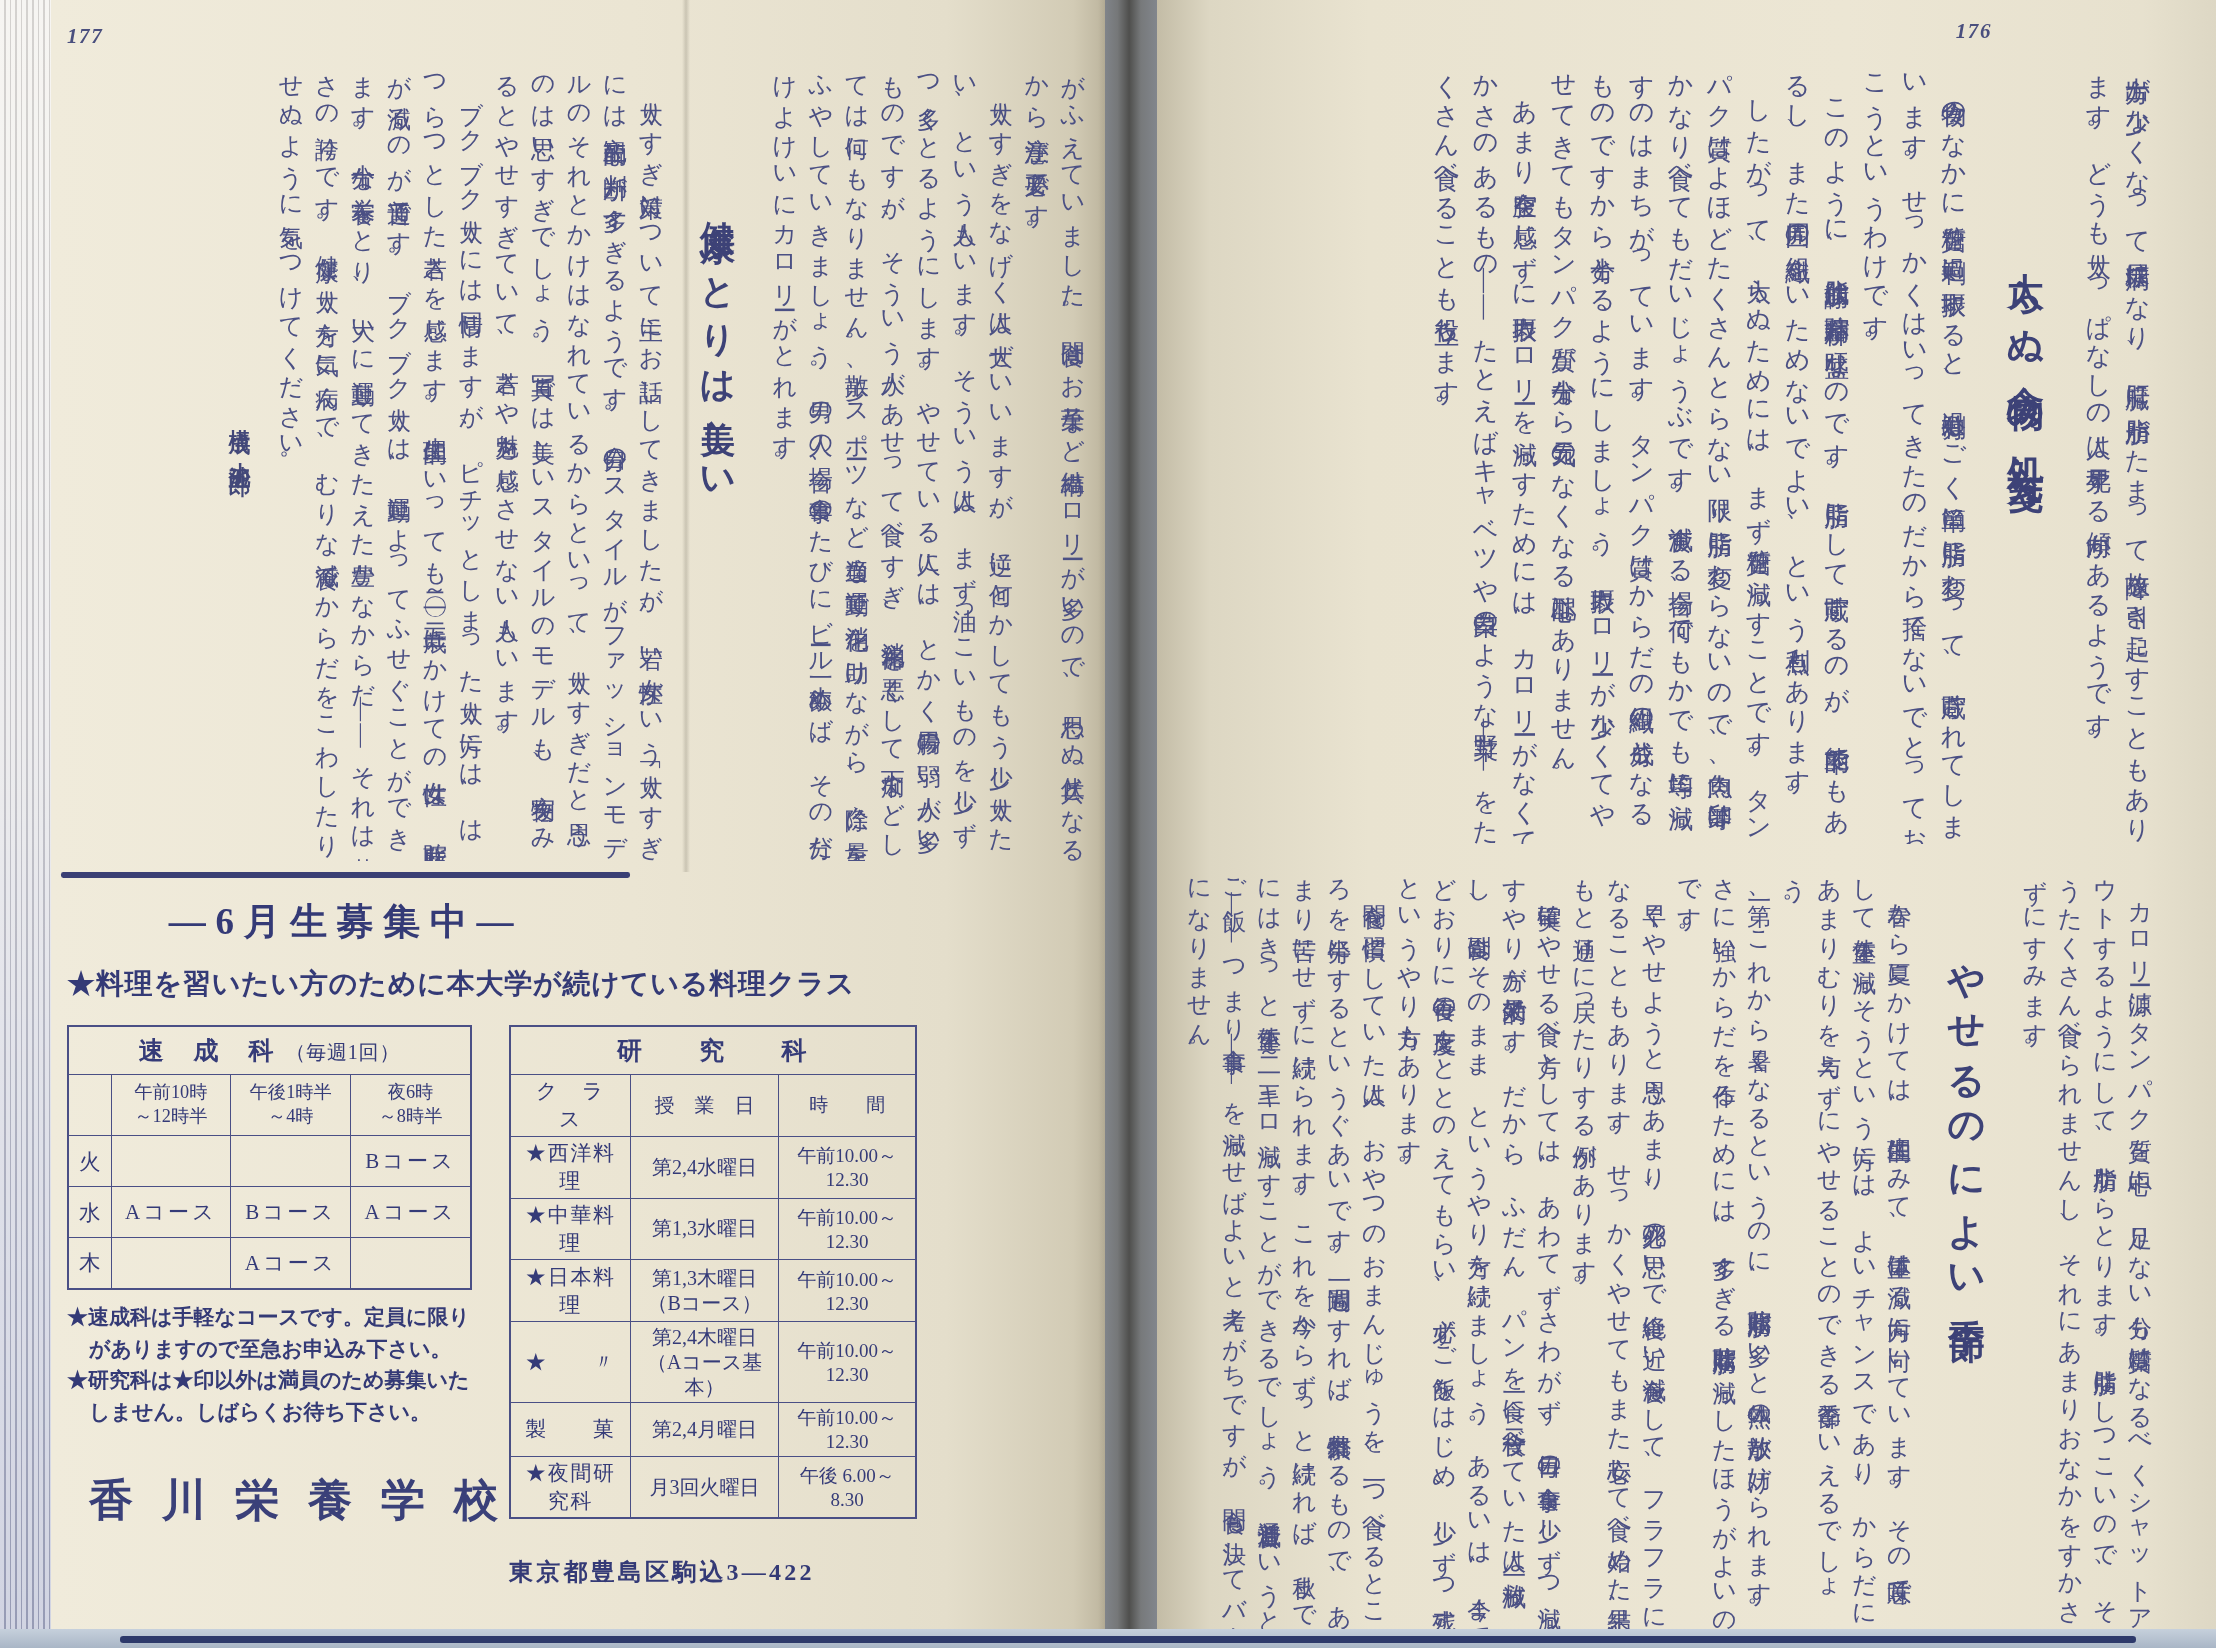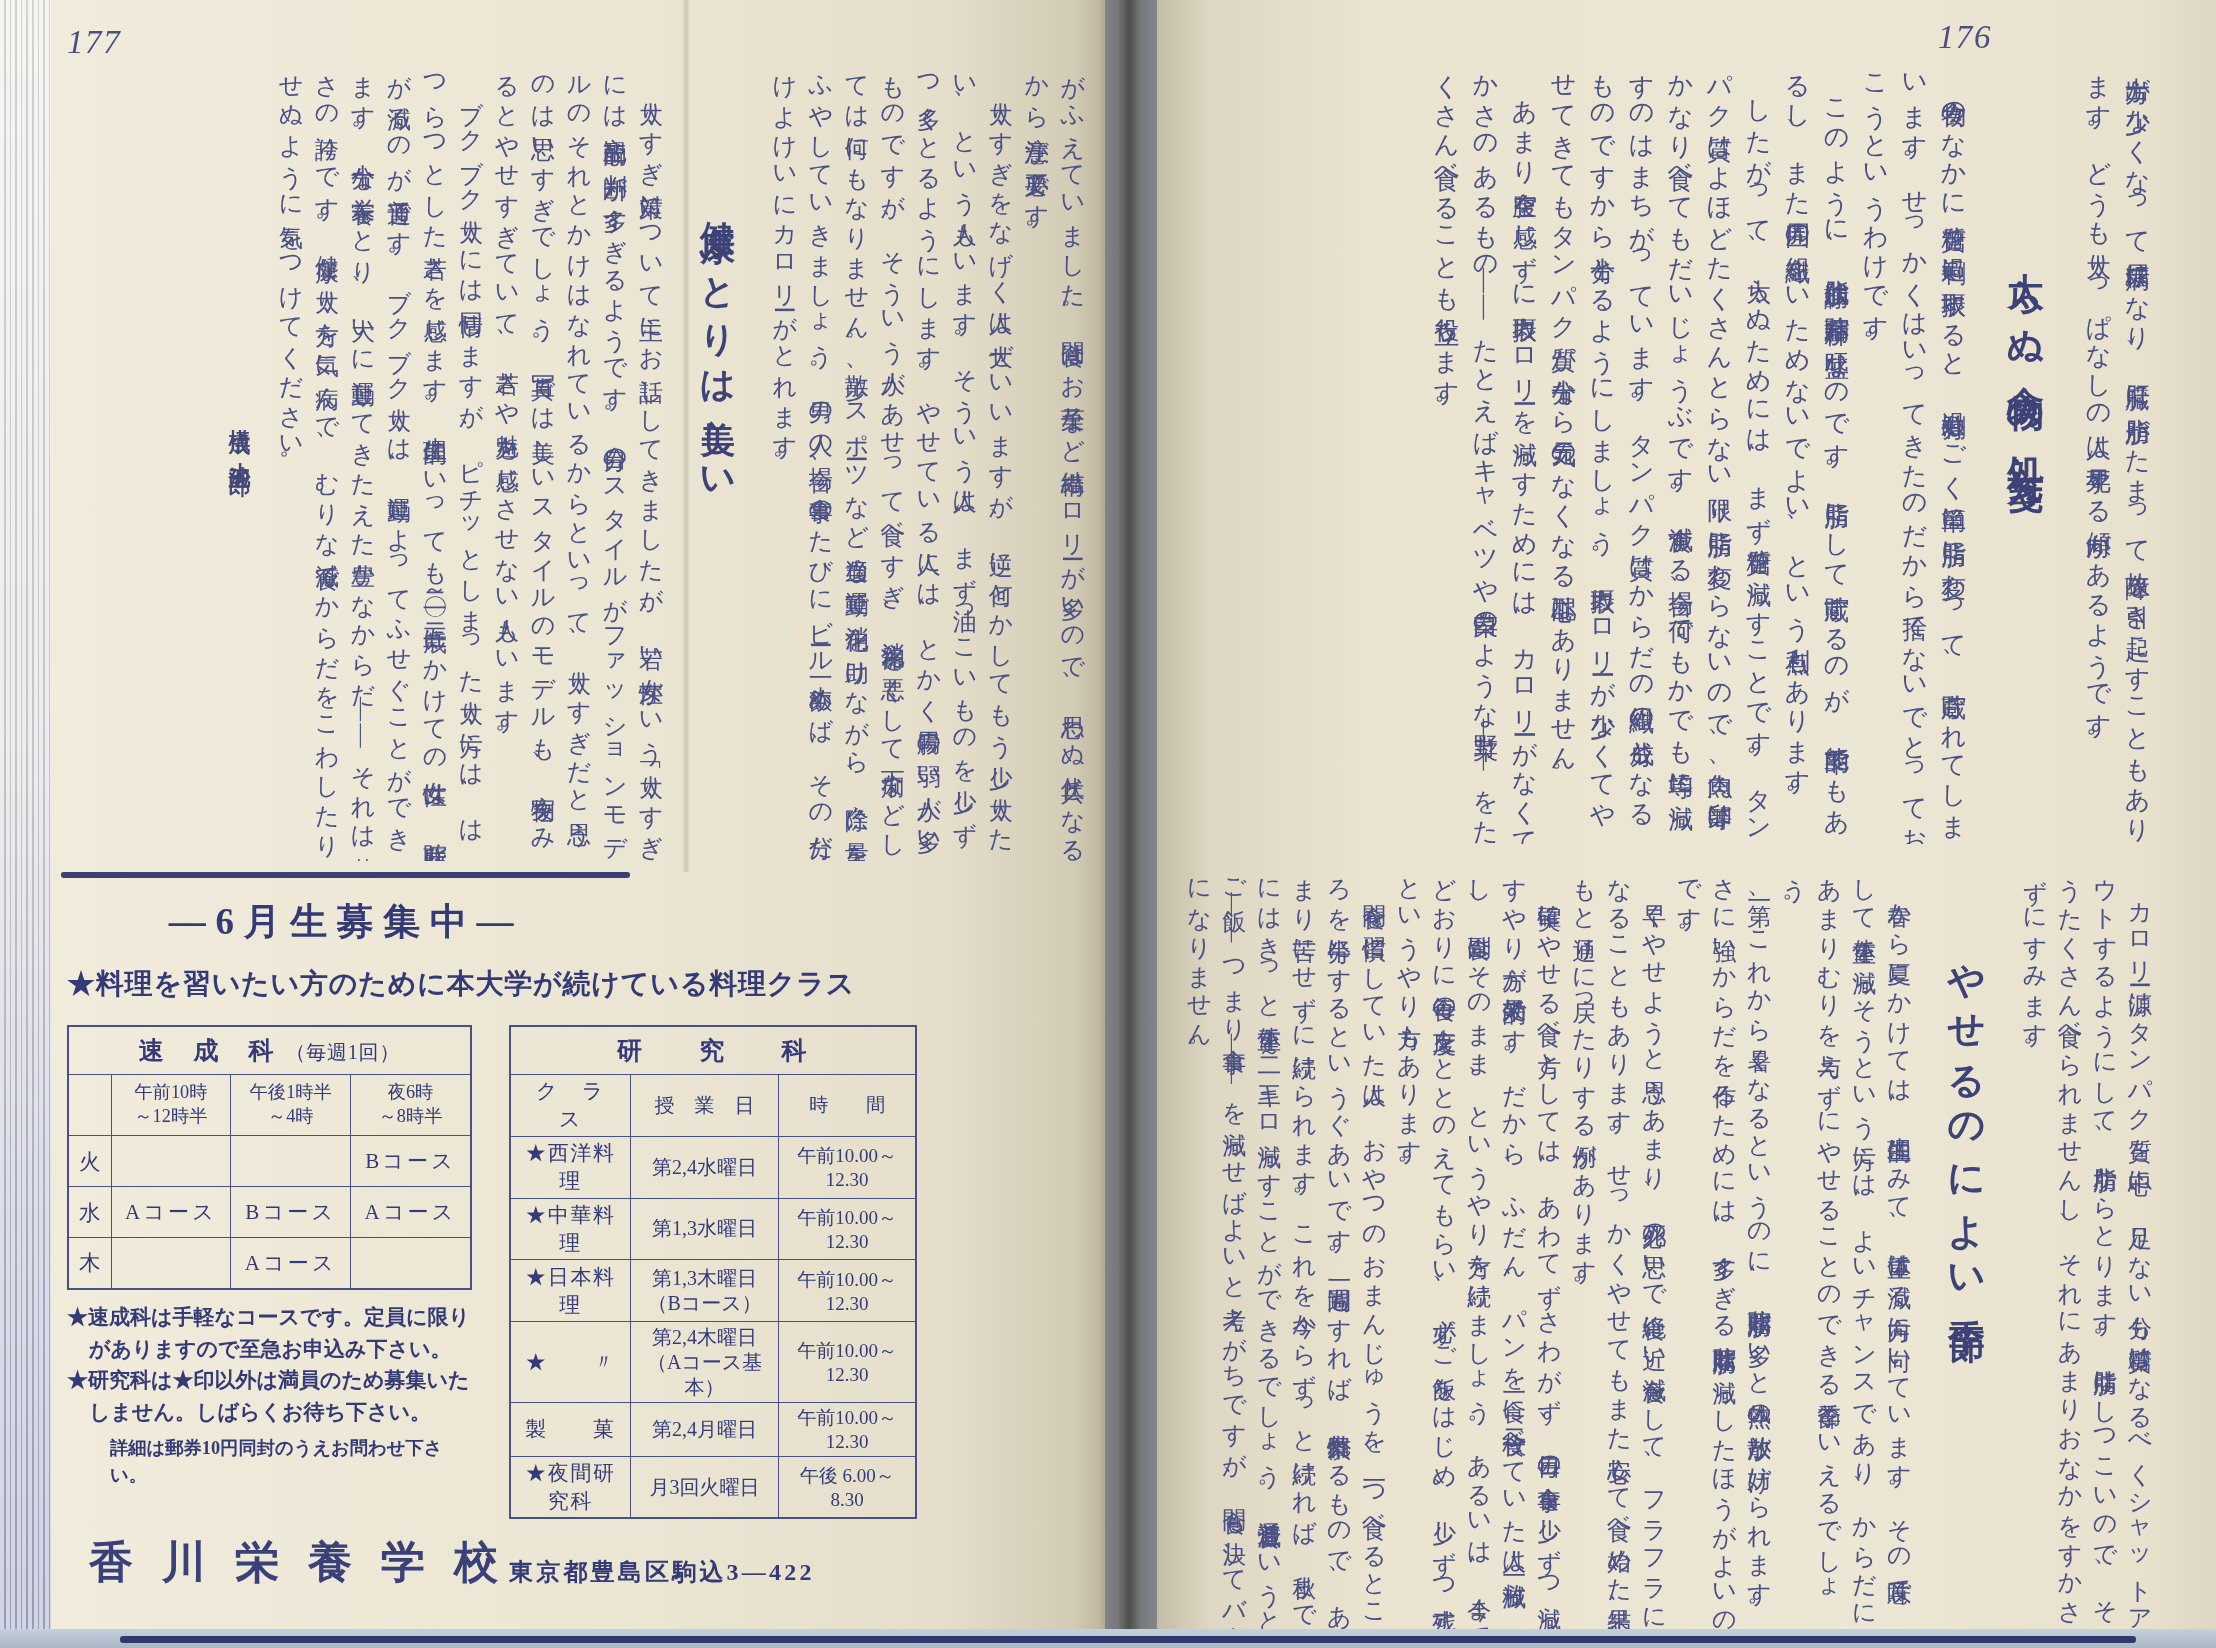--- a/index.html
+++ b/index.html
@@ -42,22 +42,22 @@
     background:linear-gradient(90deg, rgba(80,75,60,0) 0%, rgba(80,75,60,.30) 30%,
                rgba(45,42,34,.62) 48%, rgba(80,75,60,.28) 66%, rgba(80,75,60,0) 100%);
   }
   .crease {
     position:absolute; top:0; bottom:757px; left:631px; width:8px;
     background:linear-gradient(90deg, rgba(90,85,70,0) 0%, rgba(90,85,70,.22) 50%, rgba(90,85,70,0) 100%);
   }
 
   
   .pageno {
-    position:absolute; font-style:italic; font-weight:400;
-    font-size:33px; color:#4a4f7e; letter-spacing:1.6px;
+    position:absolute; font-style:italic; font-weight:700;
+    font-size:21px; color:#4a4f7e; letter-spacing:1.6px;
   }
   .pn-left { top:24px; left:16px; }
   .pn-right { top:19px; right:224px; }
 
   
   .vflow {
     position:absolute;
     writing-mode:vertical-rl;
     text-orientation:mixed;
     color:#4b5084;
@@ -188,21 +188,20 @@
               <td></td>
               <td>Aコース</td>
               <td></td>
             </tr>
             </tbody>
           </table>
 
           <div class="notes">
             <p class="note">★速成科は手軽なコースです。定員に限りがありますので至急お申込み下さい。</p>
             <p class="note">★研究科は★印以外は満員のため募集いたしません。しばらくお待ち下さい。</p>
-            <p class="note small">詳細は郵券10円同封のうえお問わせ下さい。</p>
           </div>
 
           <div class="school">香川栄養学校</div>
         </div>
 
         <div class="ad-col-r">
           <table class="tbl tbl-b">
             <tbody>
             <tr>
               <td colspan="3" class="t-title">研　　究　　科</td>

